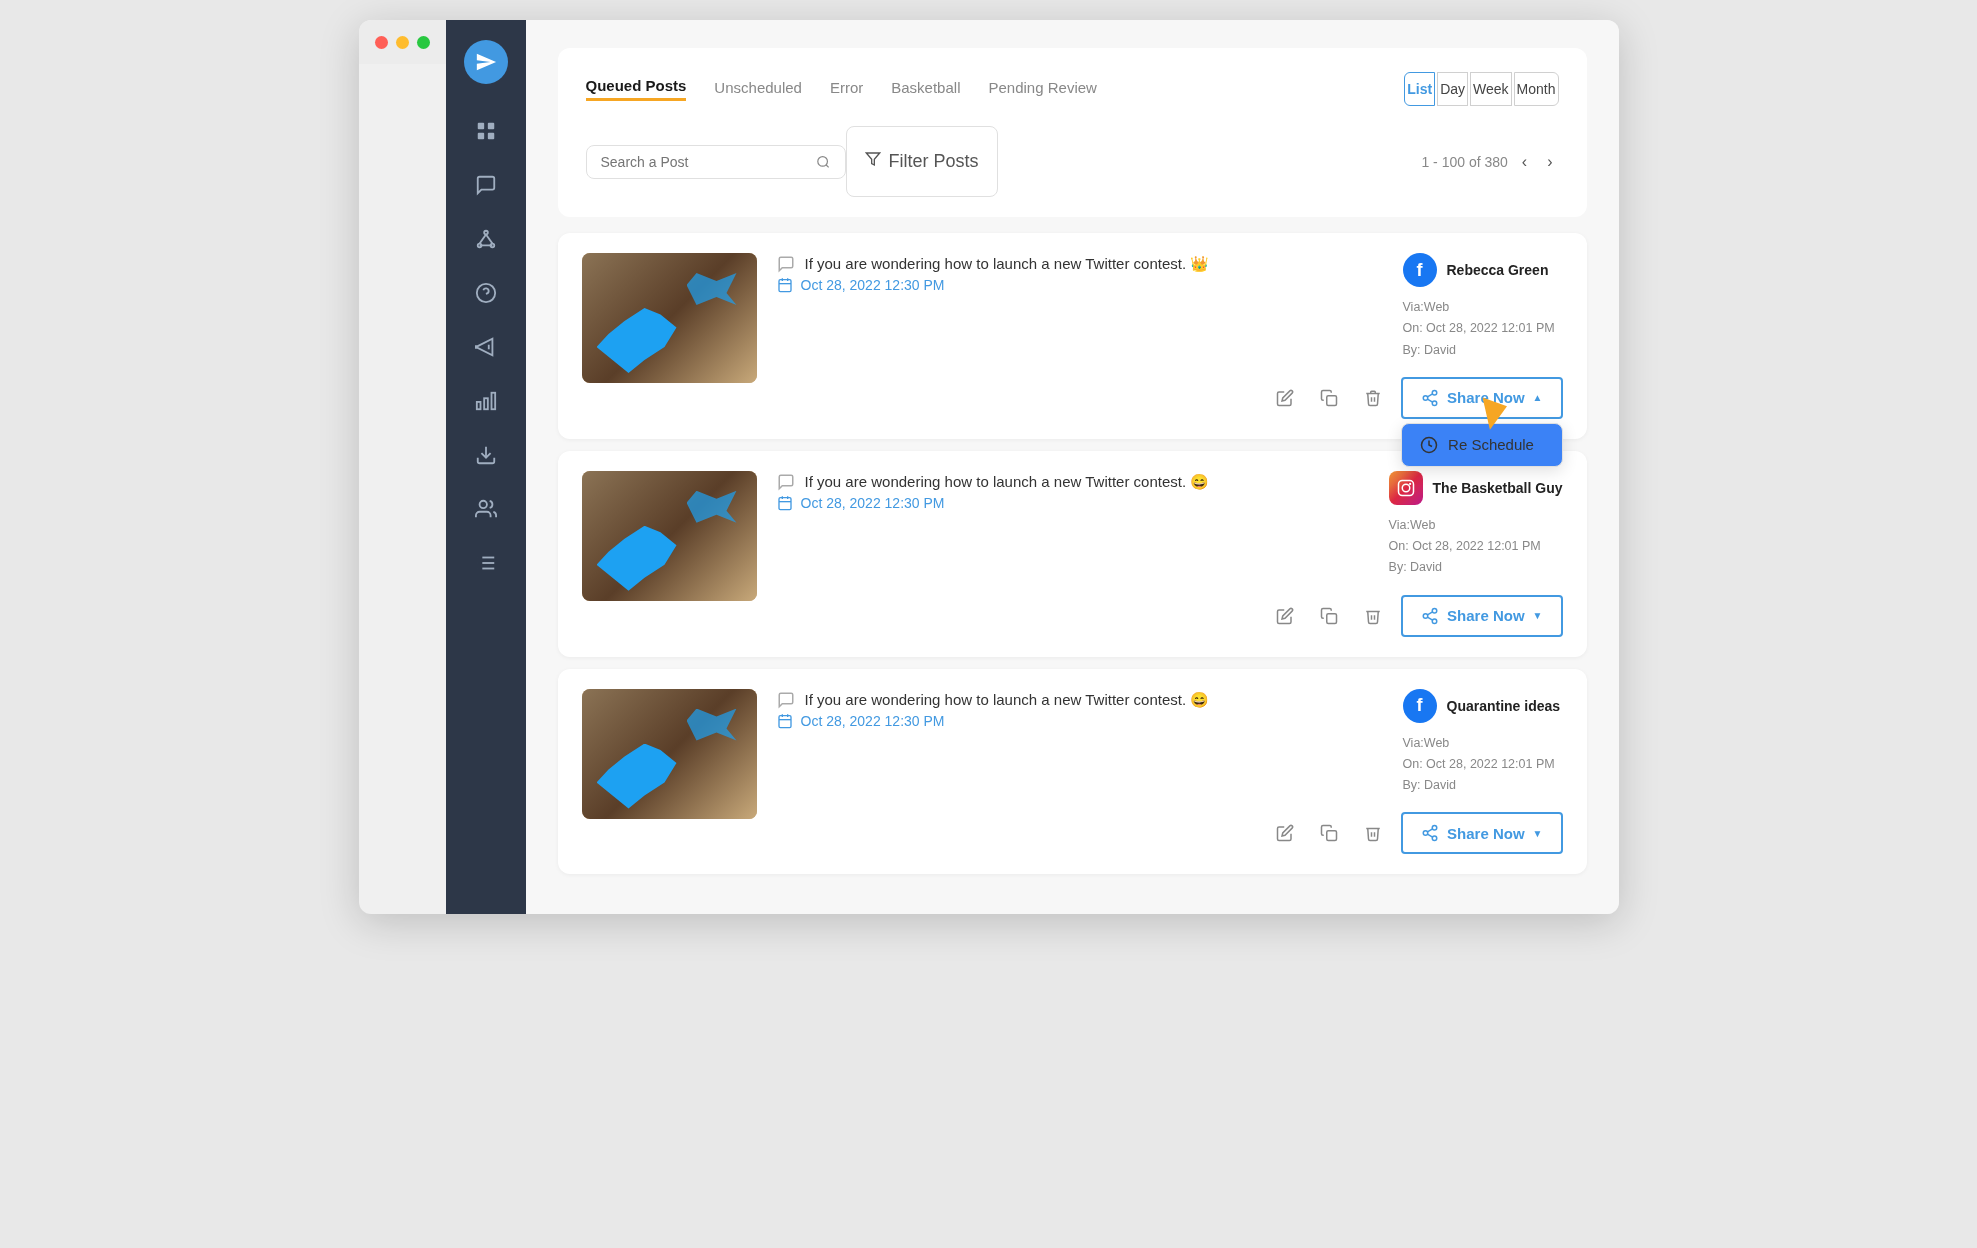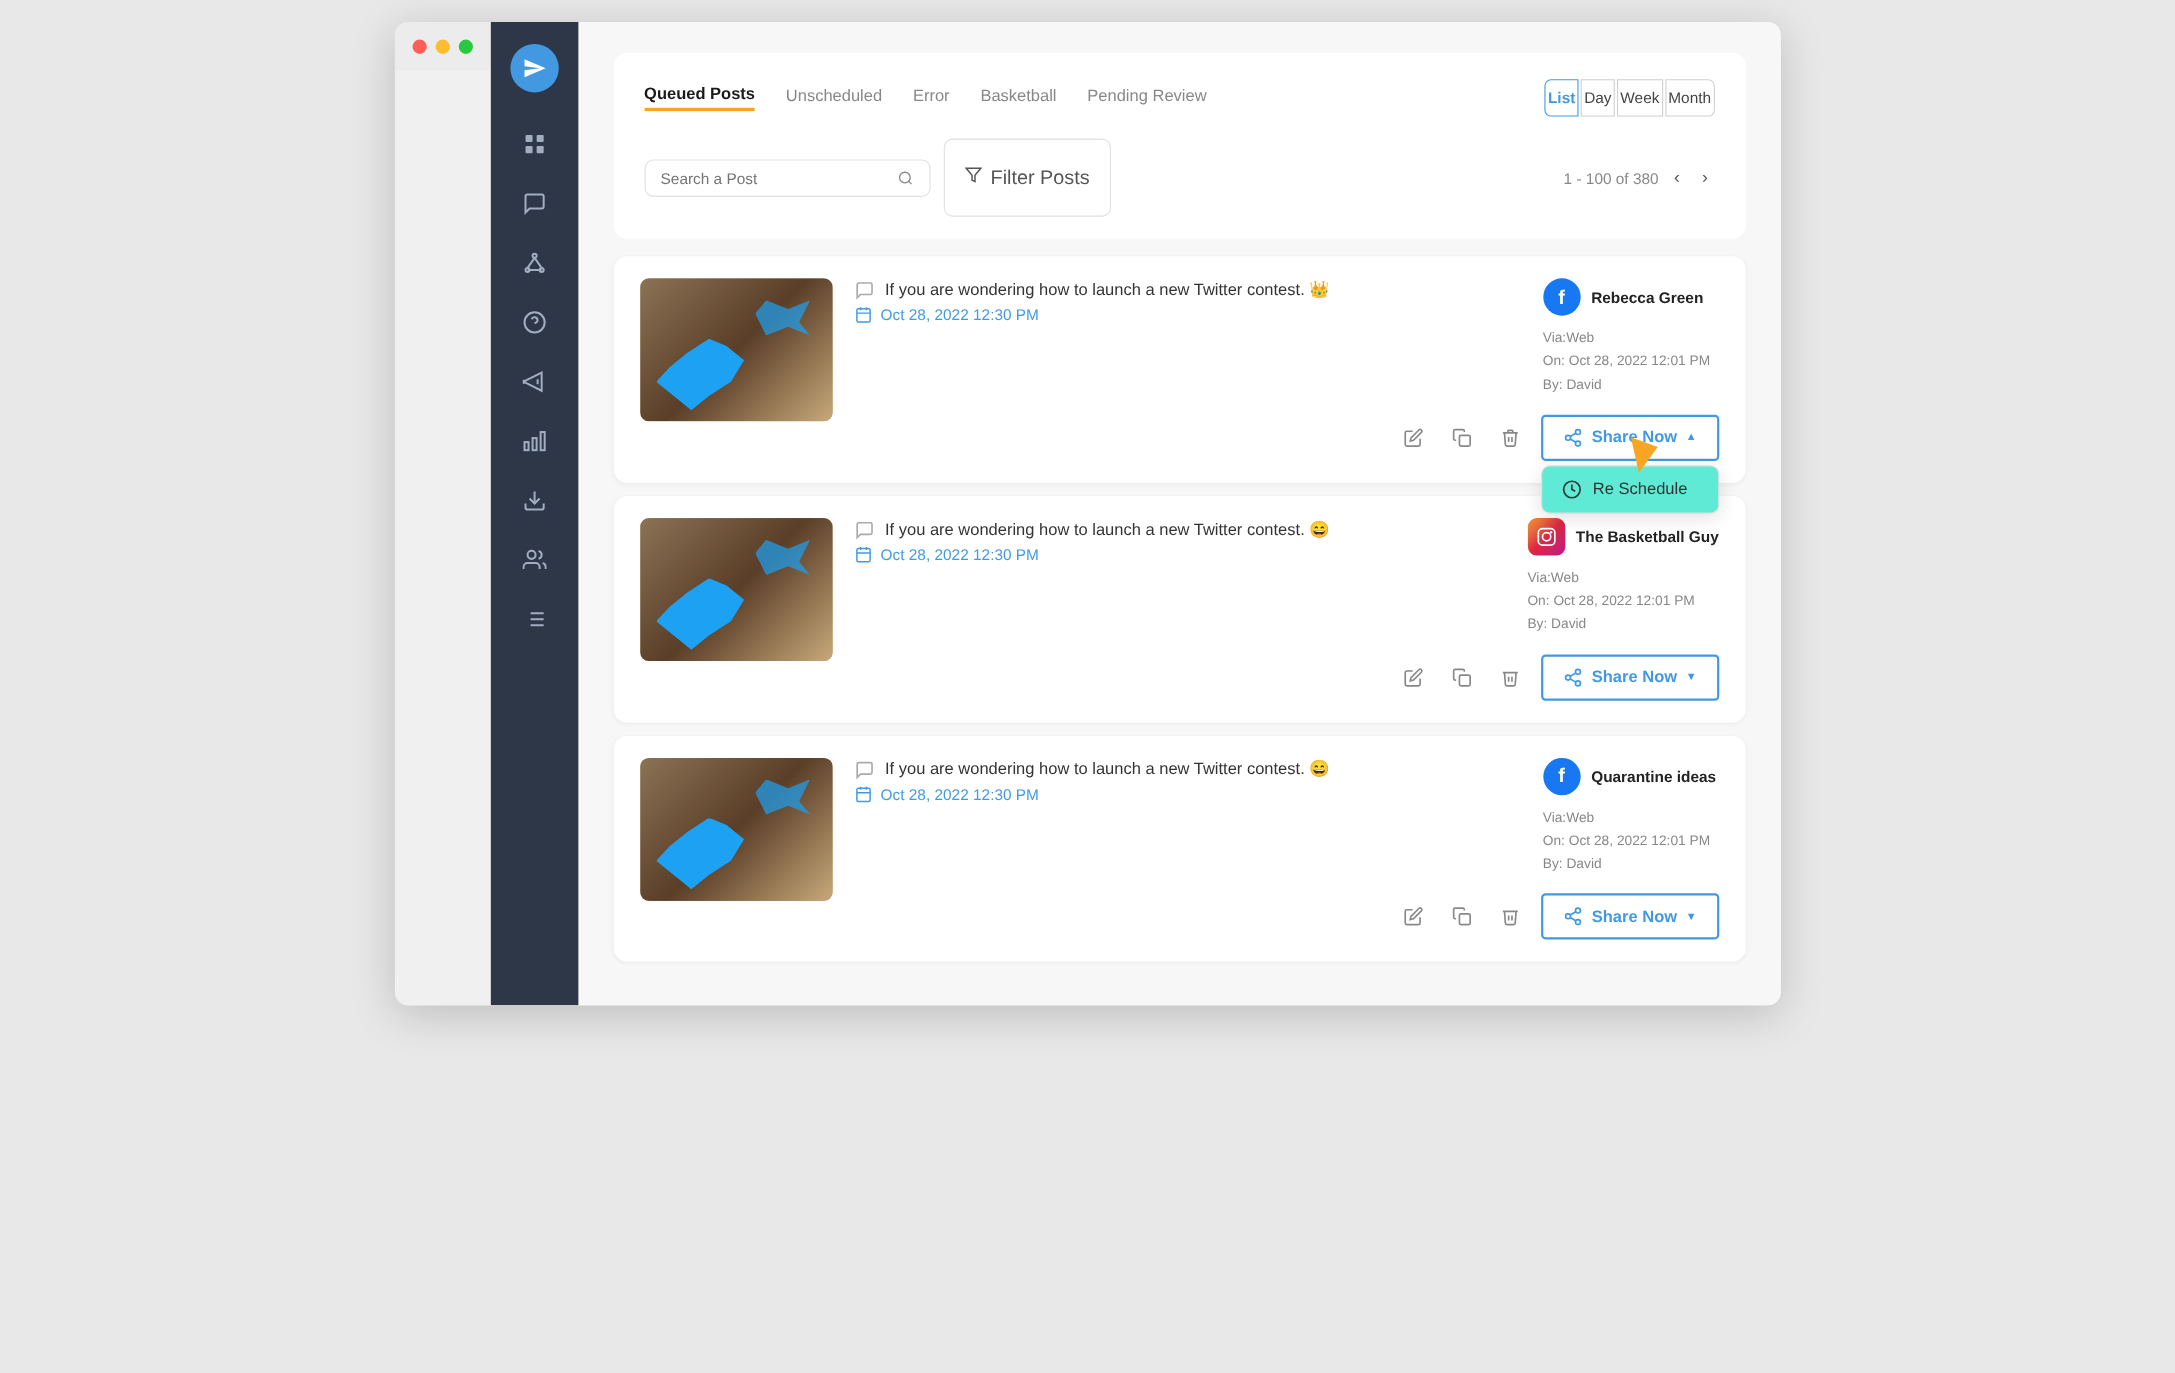--- a/index.html
+++ b/index.html
@@ -141,21 +141,21 @@
       border-color: #4299e1;
       color: #4299e1;
       font-weight: 600;
       z-index: 1;
     }
 
     
     .search-row {
       display: flex;
       align-items: center;
-      gap: 12px;
+      gap: 0;
       justify-content: space-between;
     }
     .search-box {
       display: flex;
       align-items: center;
       border: 1.5px solid #e0e0e0;
       border-radius: 8px;
       padding: 8px 14px;
       gap: 8px;
       background: white;
@@ -299,21 +299,21 @@
       position: relative;
     }
     .share-btn svg { width: 18px; height: 18px; }
 
     
     .dropdown-menu {
       position: absolute;
       top: 100%;
       left: 0;
       right: 0;
-      background: #5eead4;
+      background: #3b82f6;
       border: 1.5px solid #e0e0e0;
       border-radius: 8px;
       box-shadow: 0 4px 16px rgba(0,0,0,0.12);
       z-index: 100;
       margin-top: 4px;
     }
     .dropdown-item {
       display: flex;
       align-items: center;
       gap: 10px;

